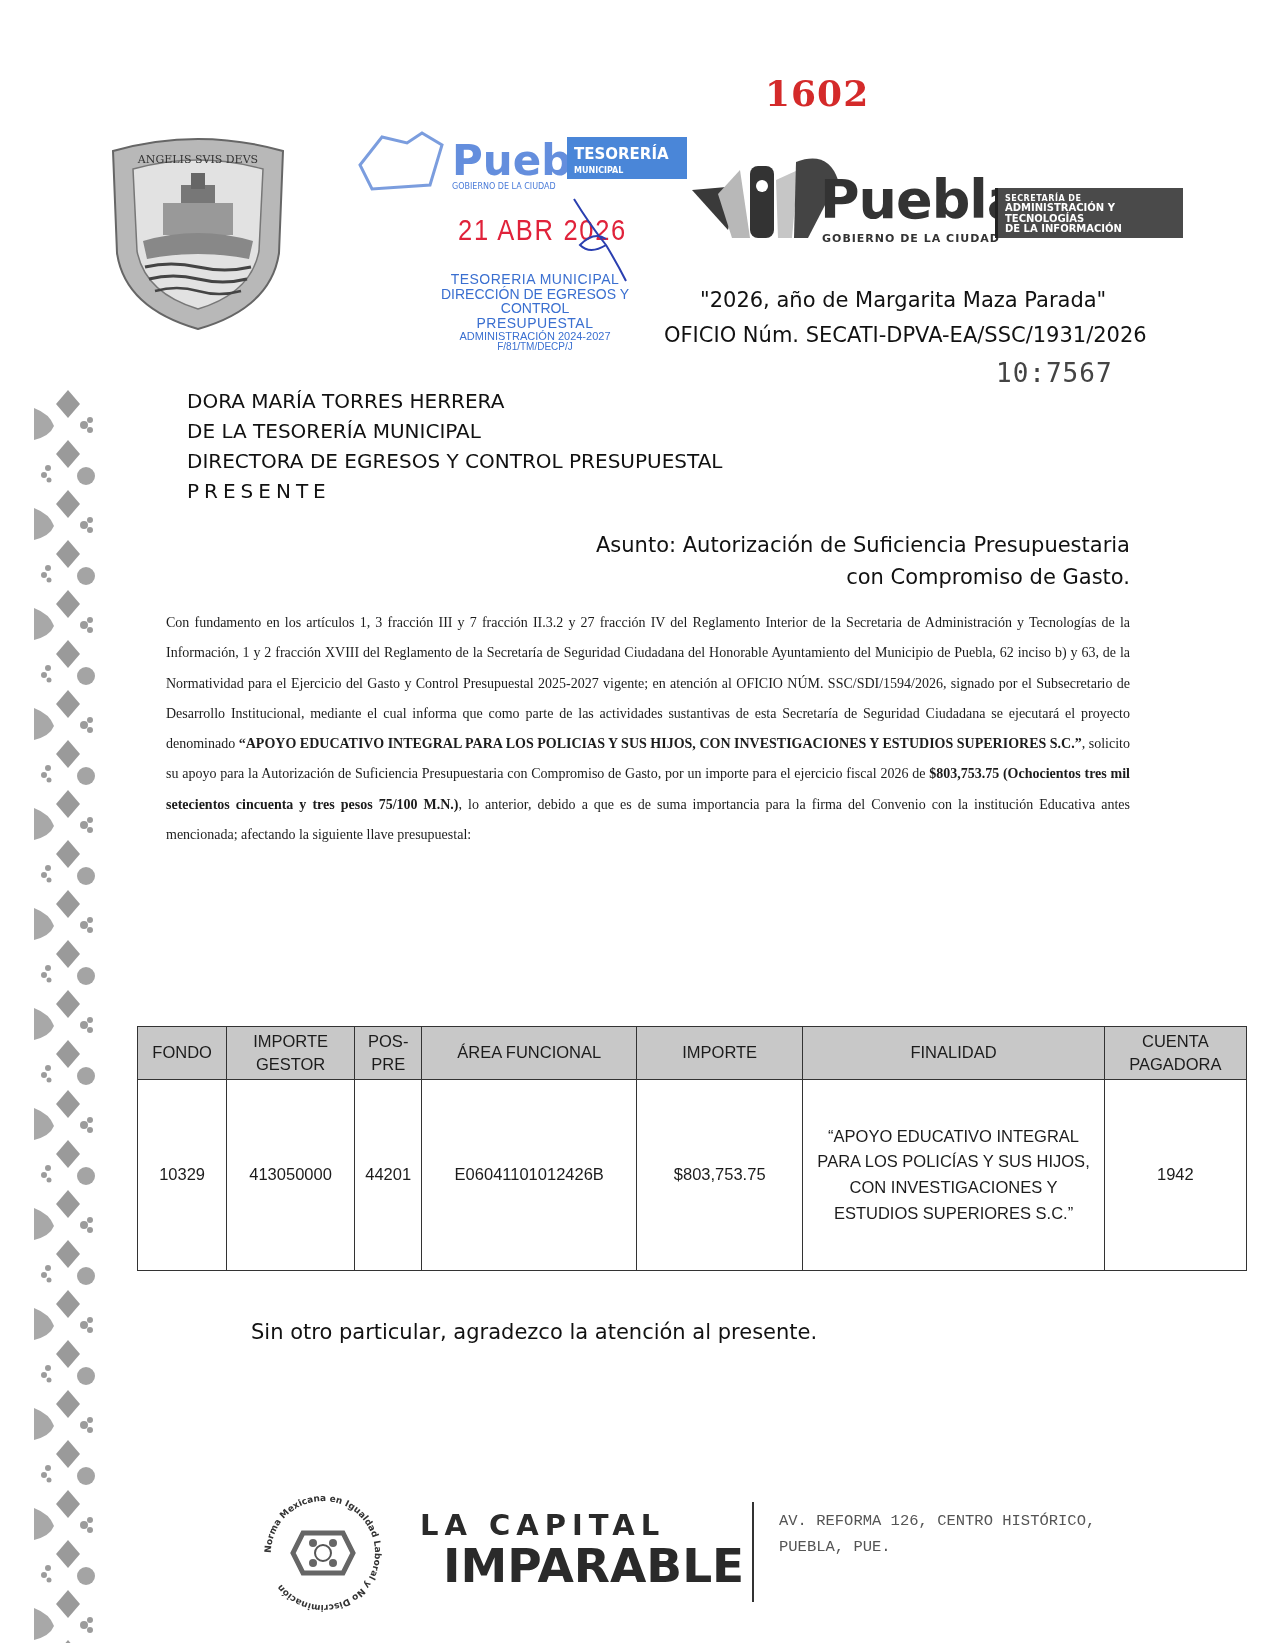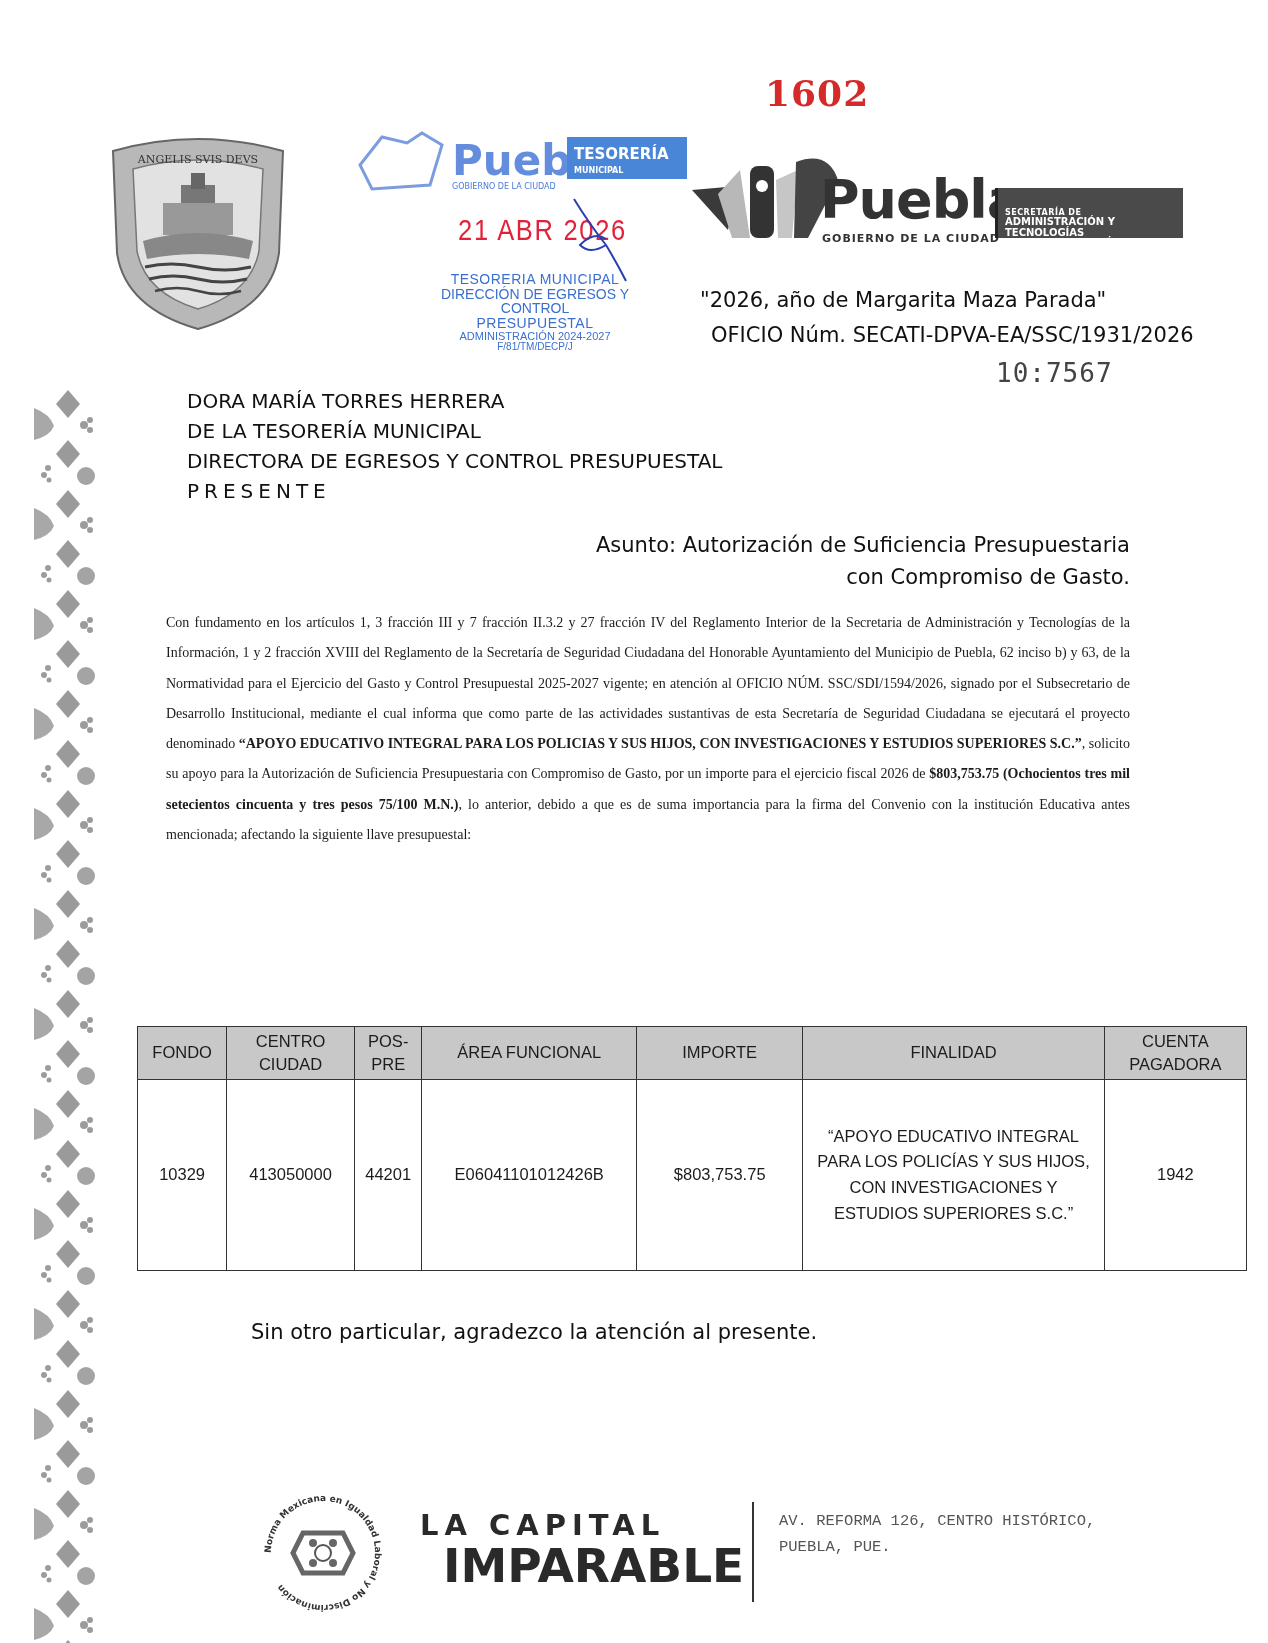--- a/index.html
+++ b/index.html
@@ -27,27 +27,27 @@
   .stamp-text .l2 { font-size: 14px; }
   .stamp-text .l3 { font-size: 14px; letter-spacing: 0.5px; }
   .stamp-text .l4 { font-size: 11px; }
   .stamp-text .l5 { font-size: 10px; }
   .sig-pen { left: 570px; top: 195px; width: 80px; height: 90px; }
 
   
   .puebla-emblem { left: 688px; top: 150px; width: 165px; height: 90px; }
   .puebla-word { left: 820px; top: 168px; font-family: "DejaVu Sans", sans-serif; font-weight: bold; font-size: 54px; color: #333; letter-spacing: -1px; }
   .puebla-sub { left: 822px; top: 232px; font-size: 11px; font-weight: bold; color: #333; letter-spacing: 1px; }
-  .secati-box { left: 995px; top: 188px; width: 188px; height: 50px; background: #4a4a4a; color: #fff; padding: 20px 6px 0 7px; box-sizing: border-box; border-left: 3px solid #222; }
+  .secati-box { left: 995px; top: 188px; width: 188px; height: 50px; background: #4a4a4a; color: #fff; padding: 6px 6px 0 7px; box-sizing: border-box; border-left: 3px solid #222; }
   .secati-box .s1 { font-size: 8px; font-weight: bold; letter-spacing: 0.5px; }
   .secati-box .s2 { font-size: 10px; font-weight: bold; line-height: 1.05; }
 
   
   .year-motto { left: 700px; top: 288px; font-size: 21px; color: #111; }
-  .oficio-num { left: 664px; top: 323px; font-size: 21px; color: #111; margin-left: 47px; }
+  .oficio-num { left: 664px; top: 323px; font-size: 21px; color: #111; }
   .hand-number { left: 996px; top: 358px; font-family: "DejaVu Sans Mono", monospace; font-size: 26px; color: #444; letter-spacing: 1px; }
 
   
   .addressee { left: 169px; top: 386px; font-size: 20px; line-height: 30px; color: #111; margin-left: 18px; }
   .addressee .presente { letter-spacing: 5px; }
 
   
   .subject { left: 540px; top: 529px; width: 590px; text-align: right; font-size: 21px; line-height: 32px; color: #111; }
 
   
@@ -176,21 +176,21 @@
       <col style="width:106px">
       <col style="width:56px">
       <col style="width:178px">
       <col style="width:138px">
       <col style="width:250px">
       <col style="width:118px">
   </colgroup>
   <thead>
     <tr>
       <th>FONDO</th>
-      <th>CENTRO CIUDAD</th>
+      <th>IMPORTE GESTOR</th>
       <th>POS-PRE</th>
       <th>ÁREA FUNCIONAL</th>
       <th>IMPORTE</th>
       <th>FINALIDAD</th>
       <th>CUENTA PAGADORA</th>
     </tr>
   </thead>
   <tbody>
     <tr>
       <td>10329</td>

